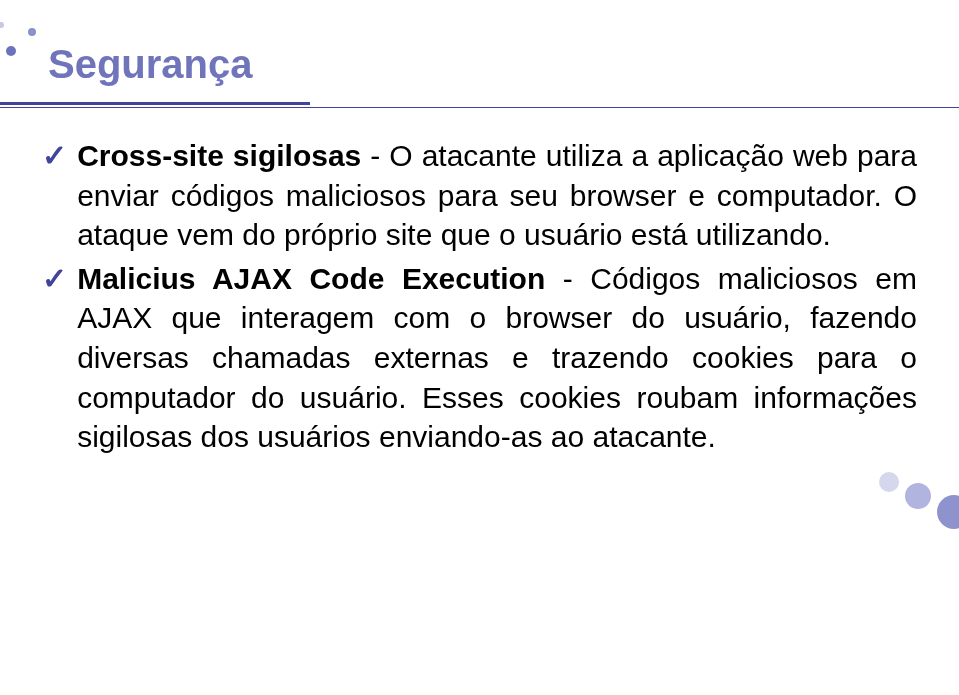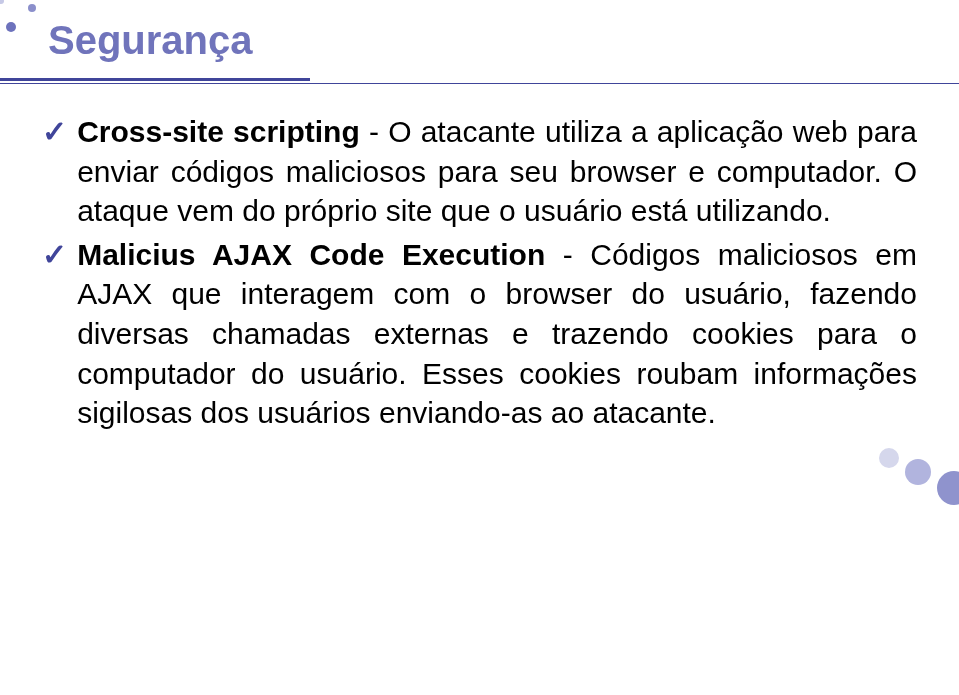--- a/index.html
+++ b/index.html
@@ -10,20 +10,21 @@
     background: #ffffff;
     font-family: Arial, Helvetica, sans-serif;
     position: relative;
     overflow: hidden;
   }
   .slide {
     width: 959px;
     height: 493px;
     position: relative;
     box-sizing: border-box;
+    margin-top: 24px;
   }
   .title {
     position: absolute;
     top: 18px;
     left: 48px;
     font-size: 40px;
     font-weight: bold;
     color: #7074bb;
   }
   .title-underline {
@@ -105,21 +106,21 @@
   <div class="circle-deco circ-tl-2"></div>
   <div class="circle-deco circ-tl-3"></div>
 
   <div class="title">Segurança</div>
   <div class="title-underline"></div>
   <div class="title-underline-thin"></div>
 
   <div class="content">
     <div class="bullet-item">
       <span class="check">✓</span>
-      <span class="bullet-text"><span class="bold">Cross-site scripting</span><span> - O atacante utiliza a aplicação web para enviar códigos maliciosos para seu browser e computador. O ataque vem do próprio site que o usuário está utilizando.</span></span>
+      <span class="bullet-text"><span class="bold">Cross-site sigilosas</span><span> - O atacante utiliza a aplicação web para enviar códigos maliciosos para seu browser e computador. O ataque vem do próprio site que o usuário está utilizando.</span></span>
     </div>
     <div class="bullet-item">
       <span class="check">✓</span>
       <span class="bullet-text"><span class="bold">Malicius AJAX Code Execution</span><span> - Códigos maliciosos em AJAX que interagem com o browser do usuário, fazendo diversas chamadas externas e trazendo cookies para o computador do usuário. Esses cookies roubam informações sigilosas dos usuários enviando-as ao atacante.</span></span>
     </div>
   </div>
 
   <div class="circle-deco circ-br-1"></div>
   <div class="circle-deco circ-br-2"></div>
   <div class="circle-deco circ-br-3"></div>

